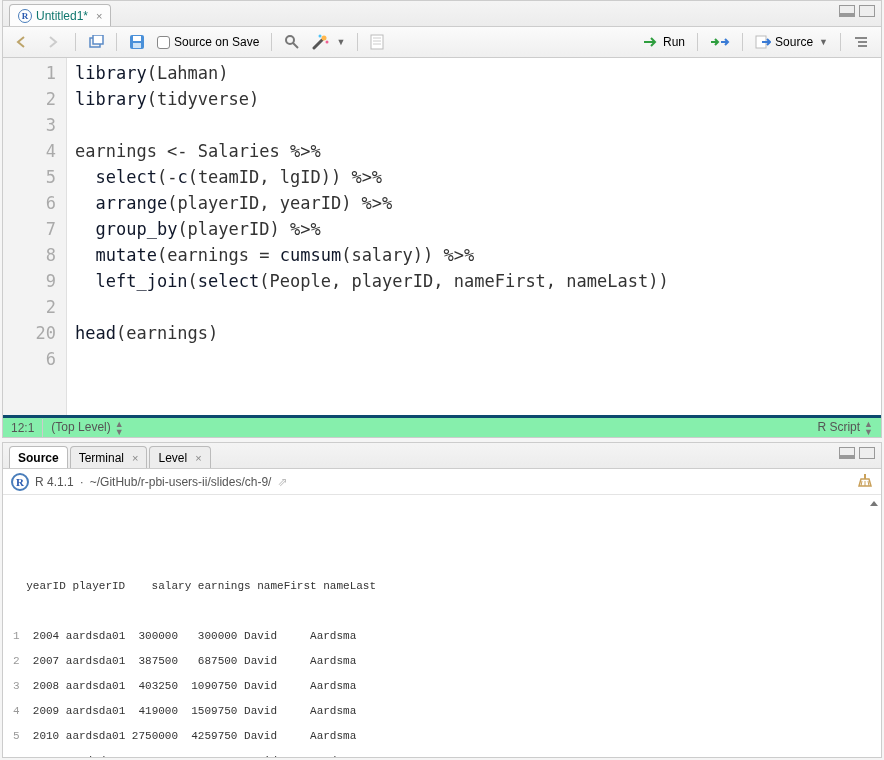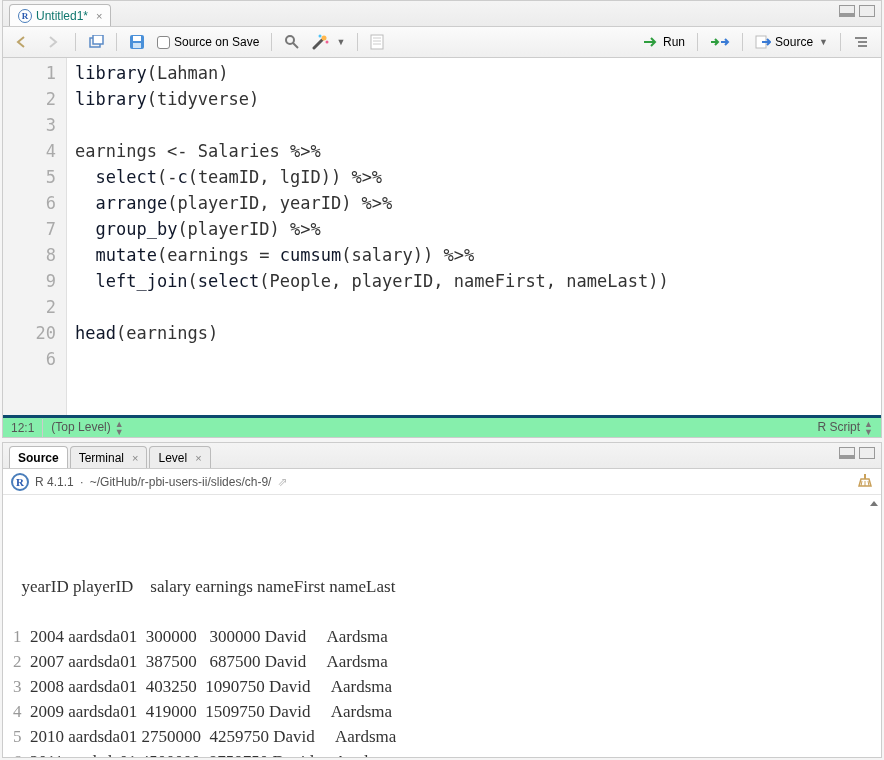--- a/index.html
+++ b/index.html
@@ -115,22 +115,22 @@
     font-size:12px;color:#555;
   }
   .console-info .ricon2 {
     width:18px;height:18px;border-radius:50%;
     border:2px solid #4a7ebb;background:#fff;
     display:inline-flex;align-items:center;justify-content:center;
     font-family:serif;font-weight:bold;color:#2a5bb0;font-size:11px;
   }
   .console-body {
     flex:1;
-    font-family: Liberation Serif, serif;
-    font-size: 17px;
+    font-family: Liberation Mono, monospace;
+    font-size: 11px;
     line-height: 25px;
     padding: 4px 10px;
     white-space: pre;
     color:#333;
     overflow:auto;
     position:relative;
   }
   .scroll-ind { position:absolute; right:2px; top:4px; width:10px; height:10px;}
   .rownum { color:#999;}
   .coltype { color:#999; font-style:italic;}

